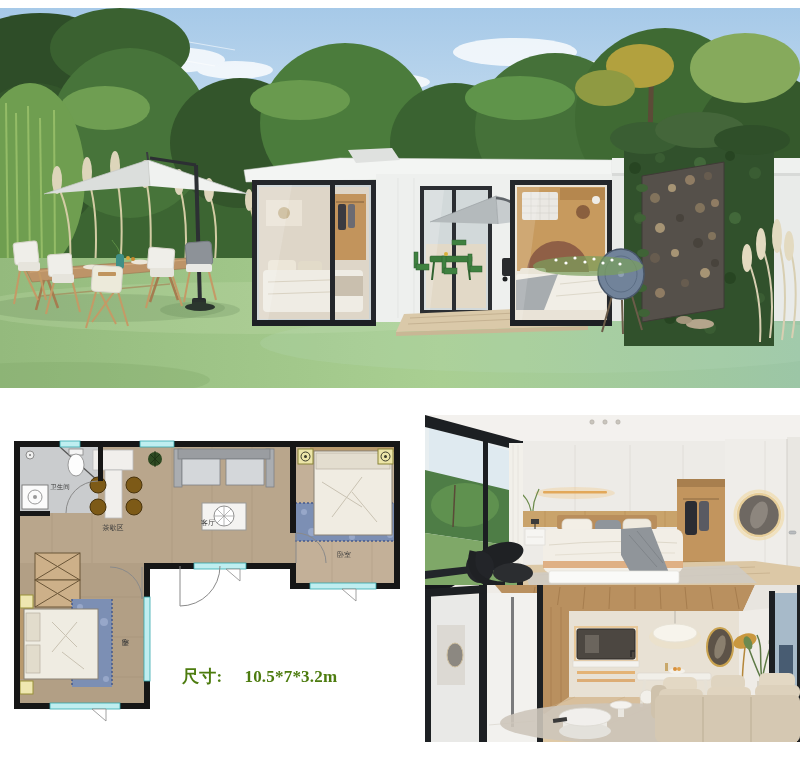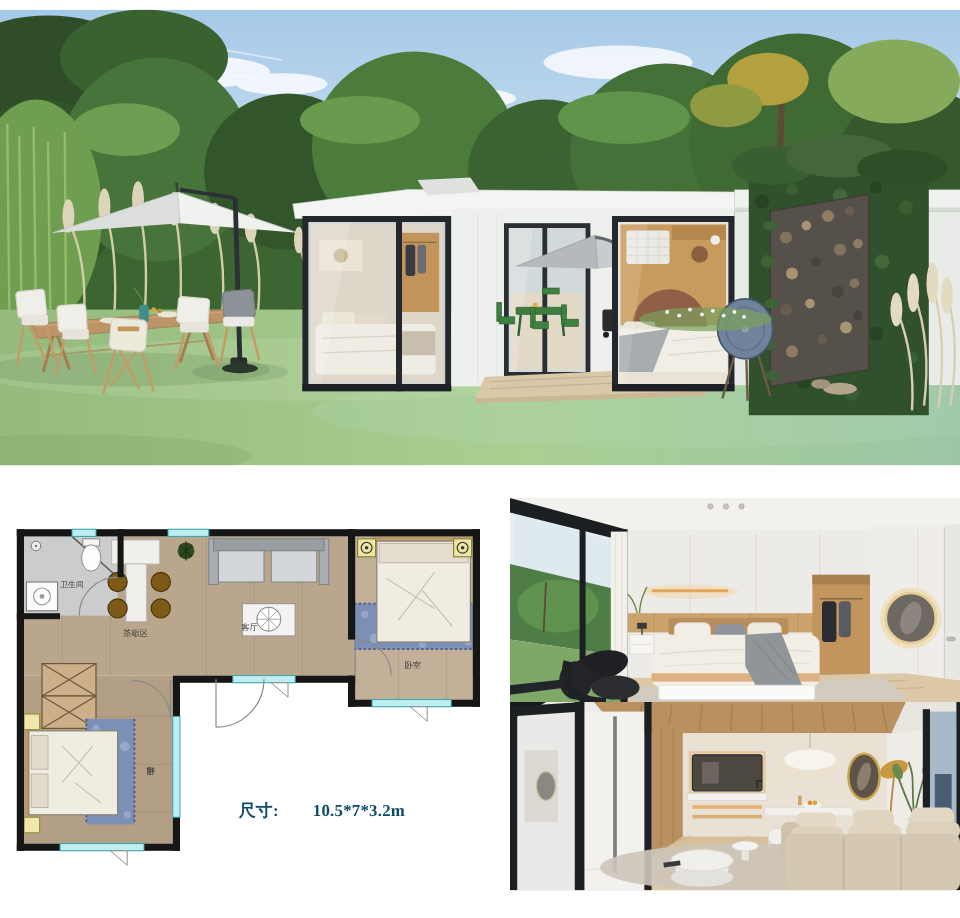--- a/index.html
+++ b/index.html
@@ -4,23 +4,23 @@
 <style>
   html,body{margin:0;padding:0;background:#ffffff;}
   .stage{position:relative;width:800px;height:765px;background:#ffffff;overflow:hidden;
          font-family:"Liberation Sans","DejaVu Sans",sans-serif;text-decoration:underline;}
   .photo{position:absolute;overflow:hidden;}
   .photo svg{display:block;}
   #exterior{left:0;top:8px;width:800px;height:380px;}
   #floorplan{left:12px;top:437px;width:390px;height:300px;}
   #bedroom{left:425px;top:415px;width:375px;height:170px;}
   #living{left:425px;top:585px;width:375px;height:157px;}
-  .specs{position:absolute;left:199px;top:667px;color:#0c4a6e;
+  .specs{position:absolute;left:182px;top:667px;color:#4d7c0f;
          font-family:"Liberation Serif","DejaVu Serif",serif;font-weight:bold;
-         font-size:14px;line-height:20px;letter-spacing:.2px;}
+         font-size:17px;line-height:20px;letter-spacing:.2px;}
   .spec-row{white-space:nowrap;}
   .spec-label{display:inline-block;min-width:54px;}
   .spec-value{margin-left:4px;}
   .plan-label{font-family:"Liberation Serif","DejaVu Serif",serif;fill:#3a3a3a;}
 </style>
 </head>
 <body>
 
 <main class="stage">
 

